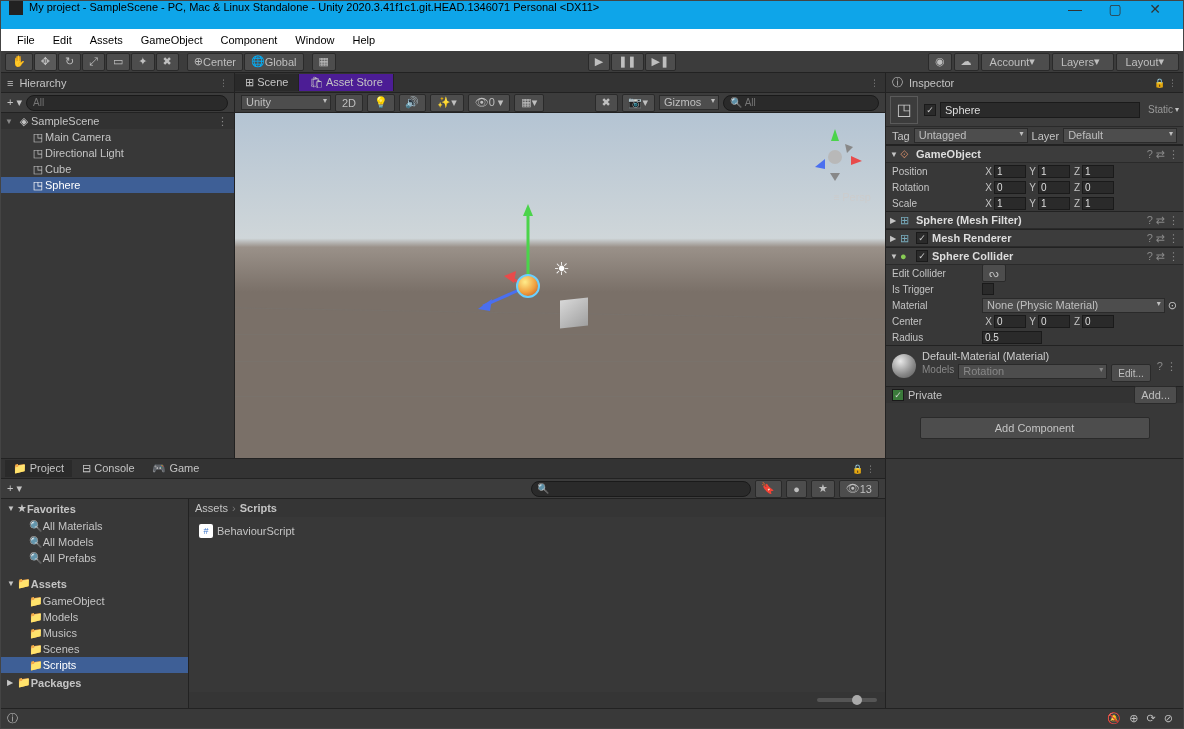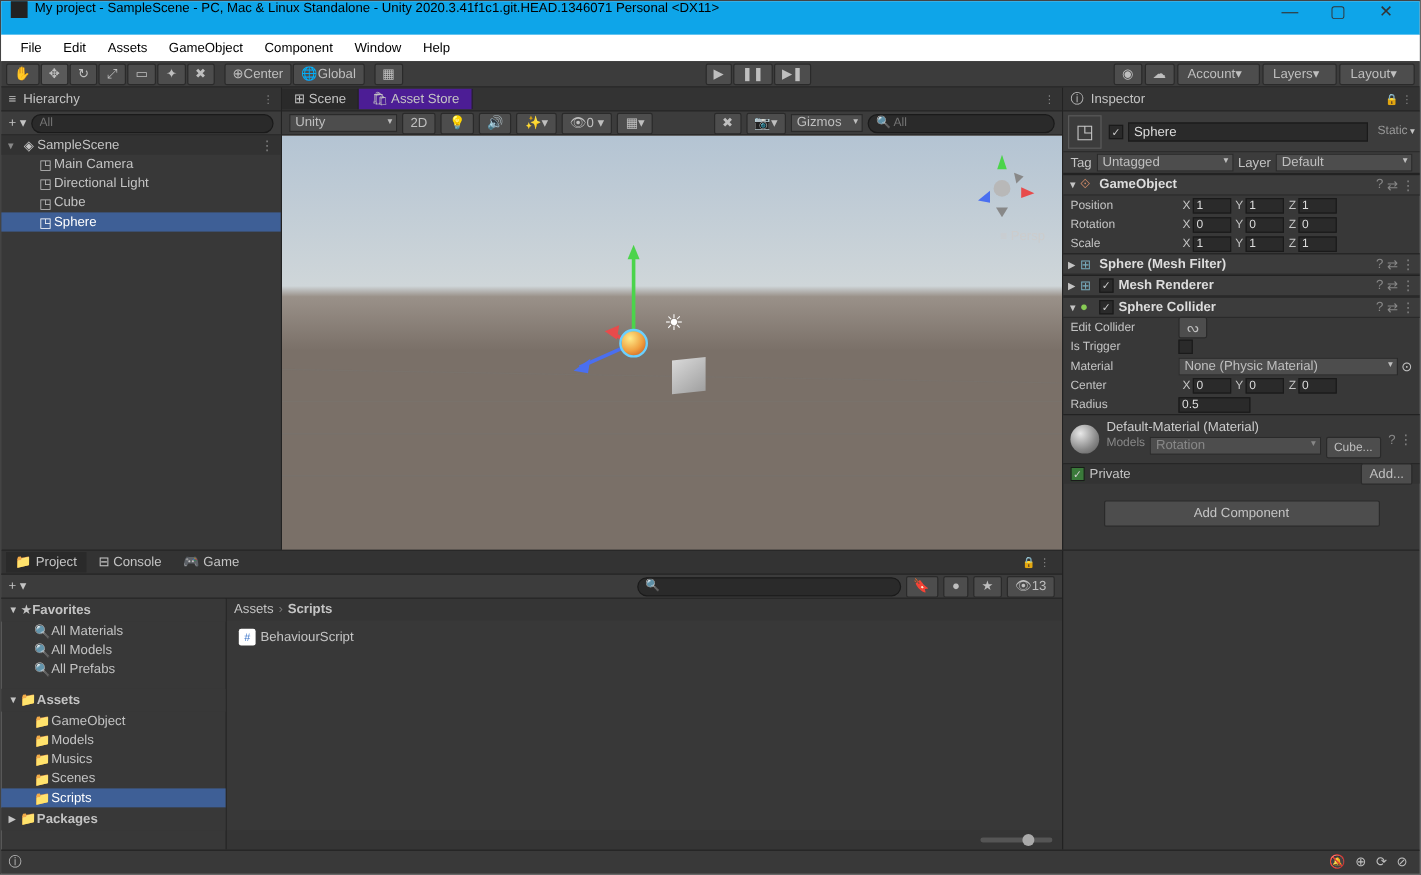--- a/index.html
+++ b/index.html
@@ -343,21 +343,21 @@
                 <input class="val" style="width: 60px;" value="0.5">
               </div>
 
             <div class="mat-row">
               <div class="mat-ball"></div>
               <div style="flex:1">
                 <div style="color:#ccc">Default-Material (Material)</div>
                 <div style="display:flex;gap:4px;margin-top:2px">
                   <span style="color:#888;font-size:10px">Models</span>
                   <span class="dd" style="flex:1;color:#888">Rotation</span>
-                  <span class="tbtn" style="font-size:10px">Cube...</span>
+                  <span class="tbtn" style="font-size:10px">Edit...</span>
                 </div>
               </div>
               <span class="ctrls" style="color:#888"><span>?</span> <span>⋮</span></span>
             </div>
             <div class="xyz" style="background:#333">
               <span class="checkbox" style="background:#3a7a3a">✓</span>
               <span style="margin-left:4px;flex:1">Private</span>
               <span class="tbtn">Add...</span>
             </div>
 

